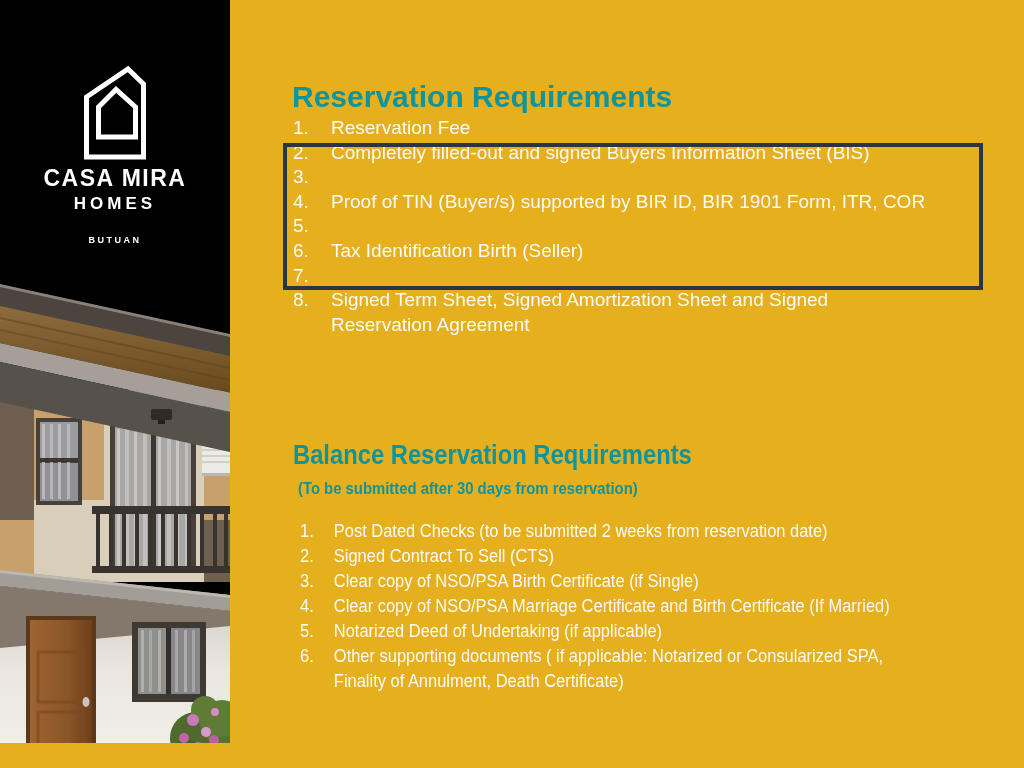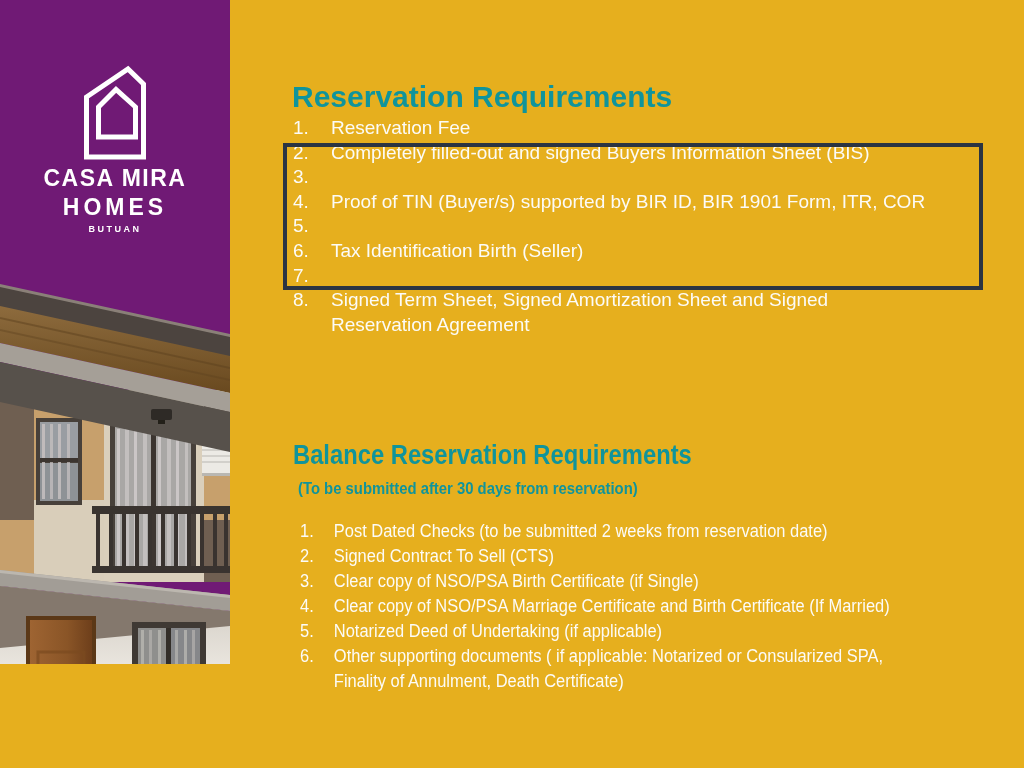--- a/index.html
+++ b/index.html
@@ -5,36 +5,36 @@
   * { margin:0; padding:0; box-sizing:border-box; }
   html,body { width:1024px; height:768px; overflow:hidden; }
   body {
     position:relative;
     background:#E6AF1E;
     font-family:"Liberation Sans", sans-serif;
   }
 
   
   .left-panel {
-    position:absolute; left:0; top:0; width:230px; height:664px;
-    background:#701a75; overflow:hidden;
+    position:absolute; left:0; top:0; width:230px; height:743px;
+    background:#000000; overflow:hidden;
   }
   .logo-block {
     position:absolute; top:62px; left:0; width:230px;
     text-align:center; color:#FFFFFF;
   }
   .logo-icon-svg { display:block; margin:0 auto; }
   .brand-name {
     font-size:23px; font-weight:bold; letter-spacing:1.5px; margin-top:5px;
   }
   .brand-sub {
-    font-size:23px; font-weight:bold; letter-spacing:4px; margin-top:2px;
+    font-size:17px; font-weight:bold; letter-spacing:4px; margin-top:2px;
   }
   .brand-city {
-    font-size:9px; font-weight:bold; letter-spacing:2.5px; margin-top:3px;
+    font-size:9px; font-weight:bold; letter-spacing:2.5px; margin-top:21px;
   }
   .house-photo { position:absolute; left:0; top:270px; width:230px; height:498px; }
 
   
   .content { position:absolute; left:230px; top:0; width:794px; height:592px; }
 
   .sec-title {
     position:absolute; font-weight:bold; color:#10949B; white-space:nowrap;
   }
   #res-title { left:62px; top:80px; font-size:30px; }

